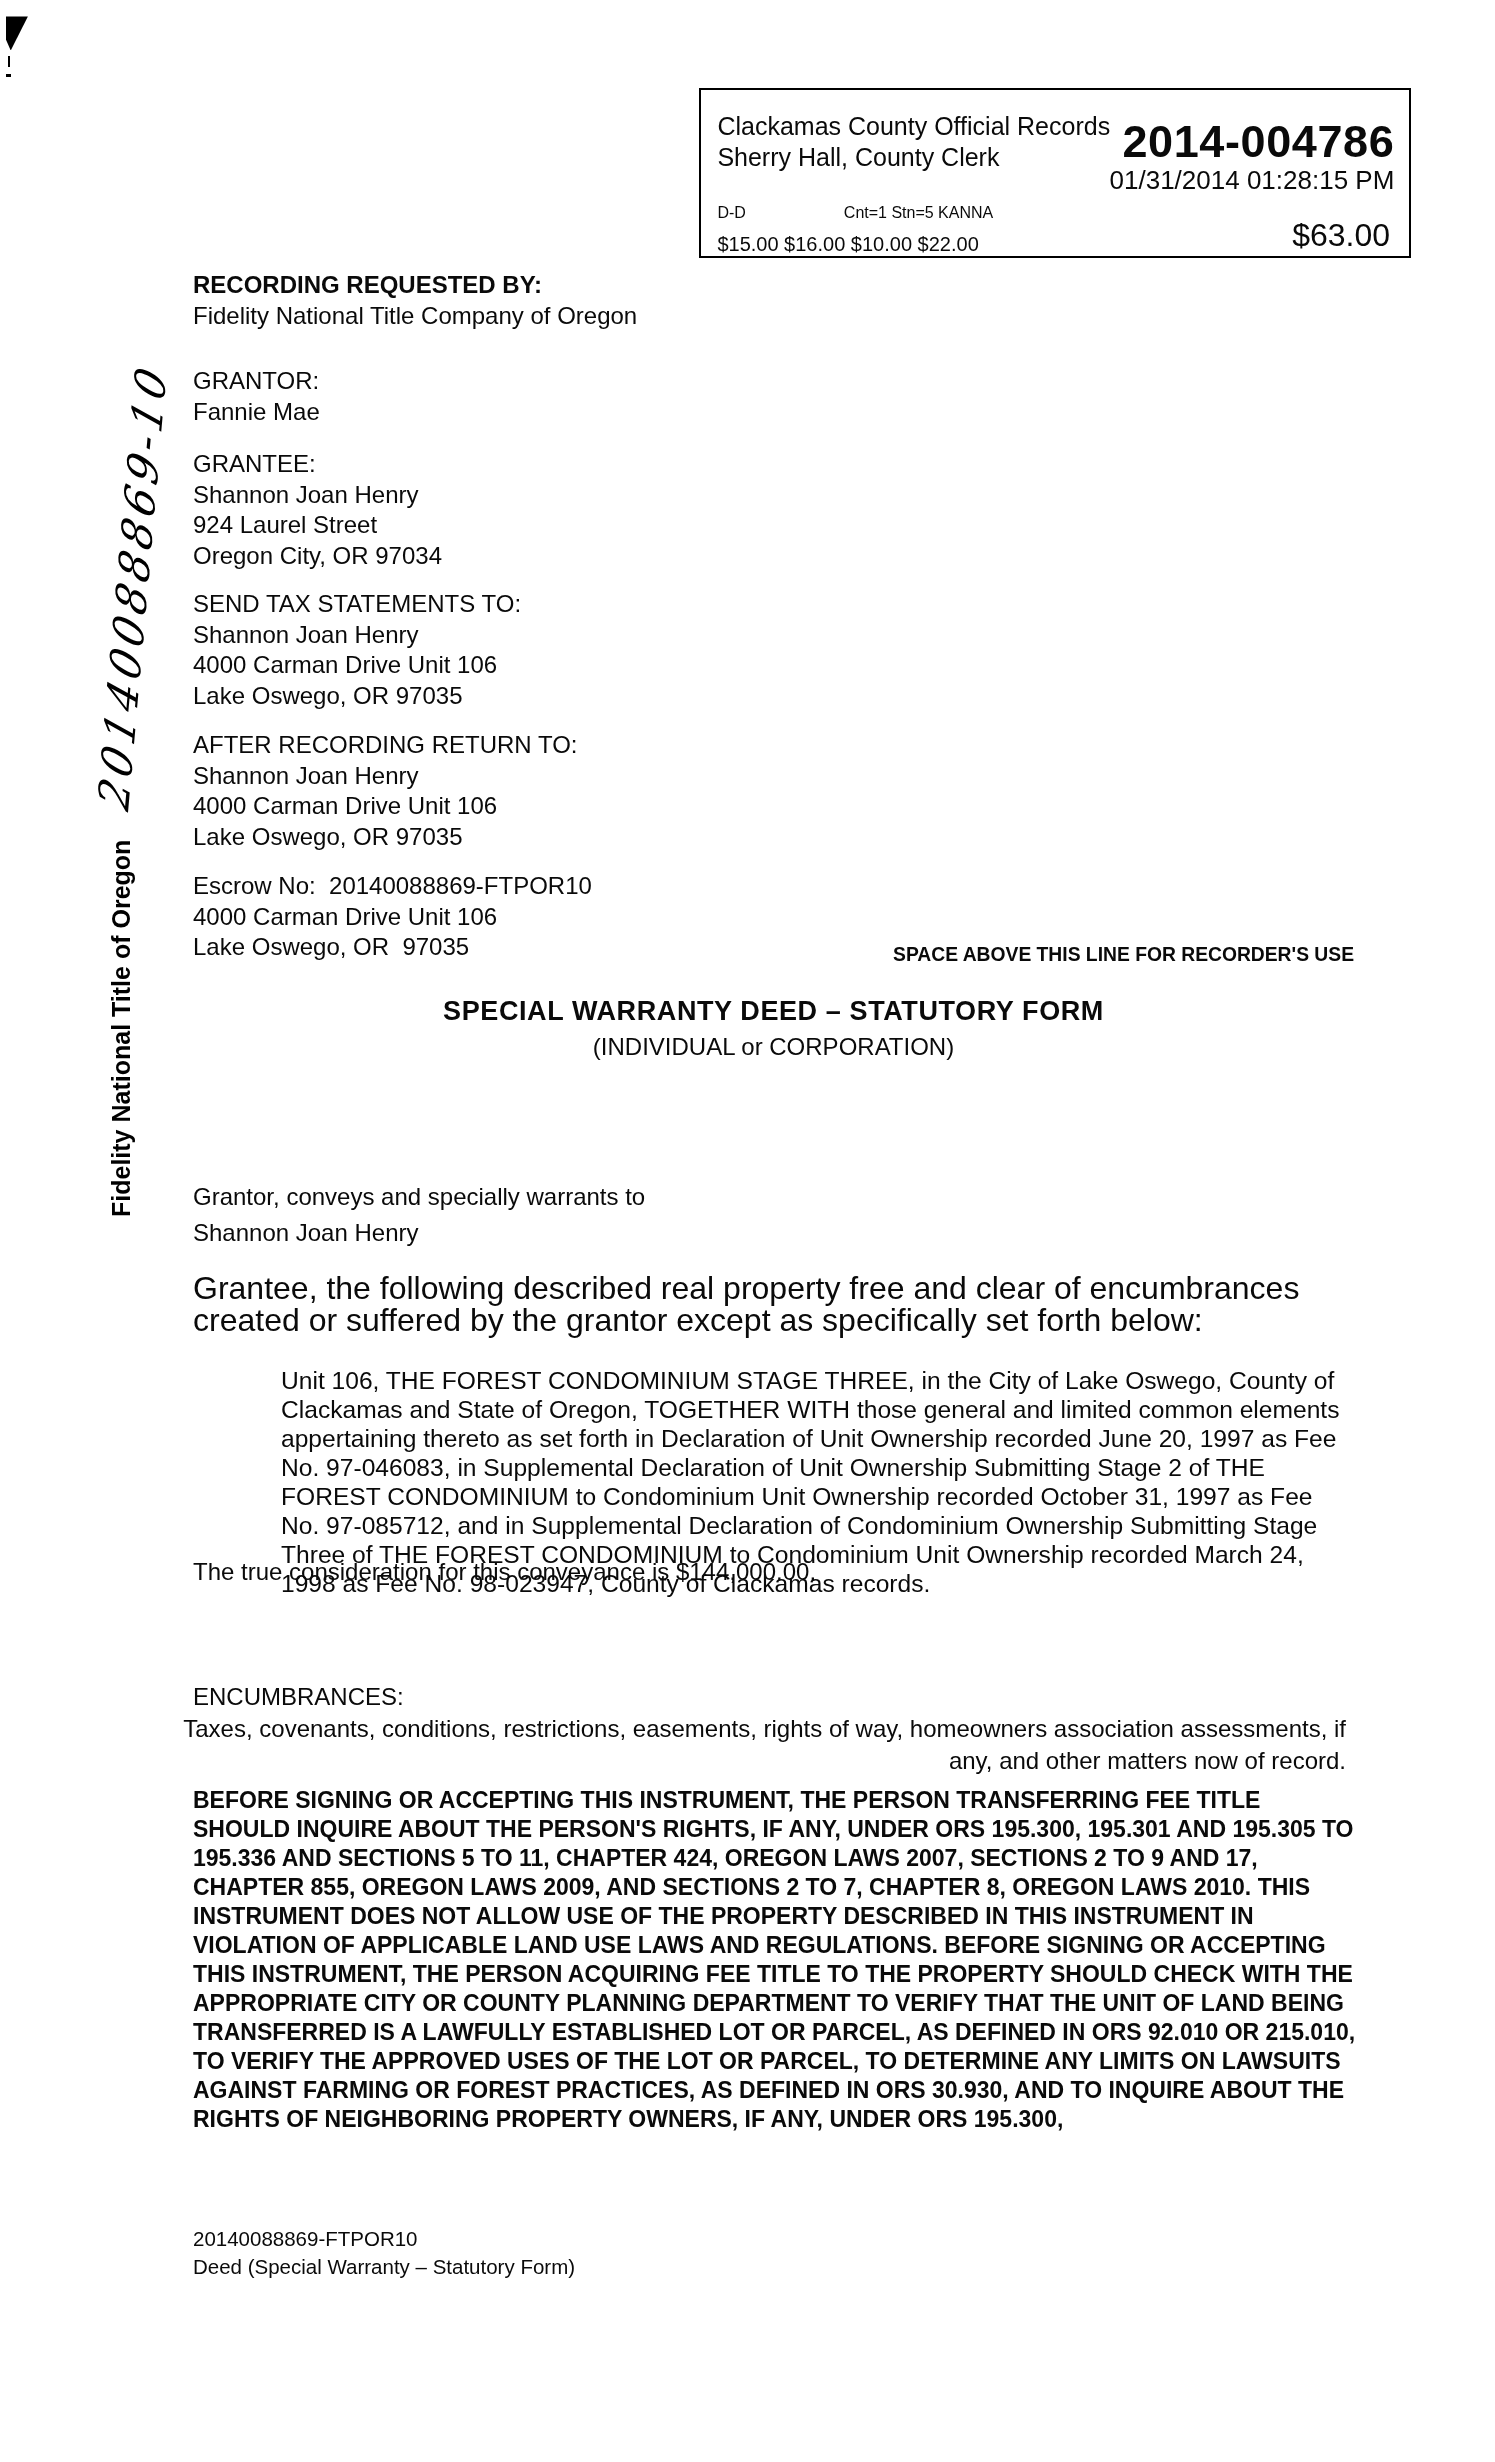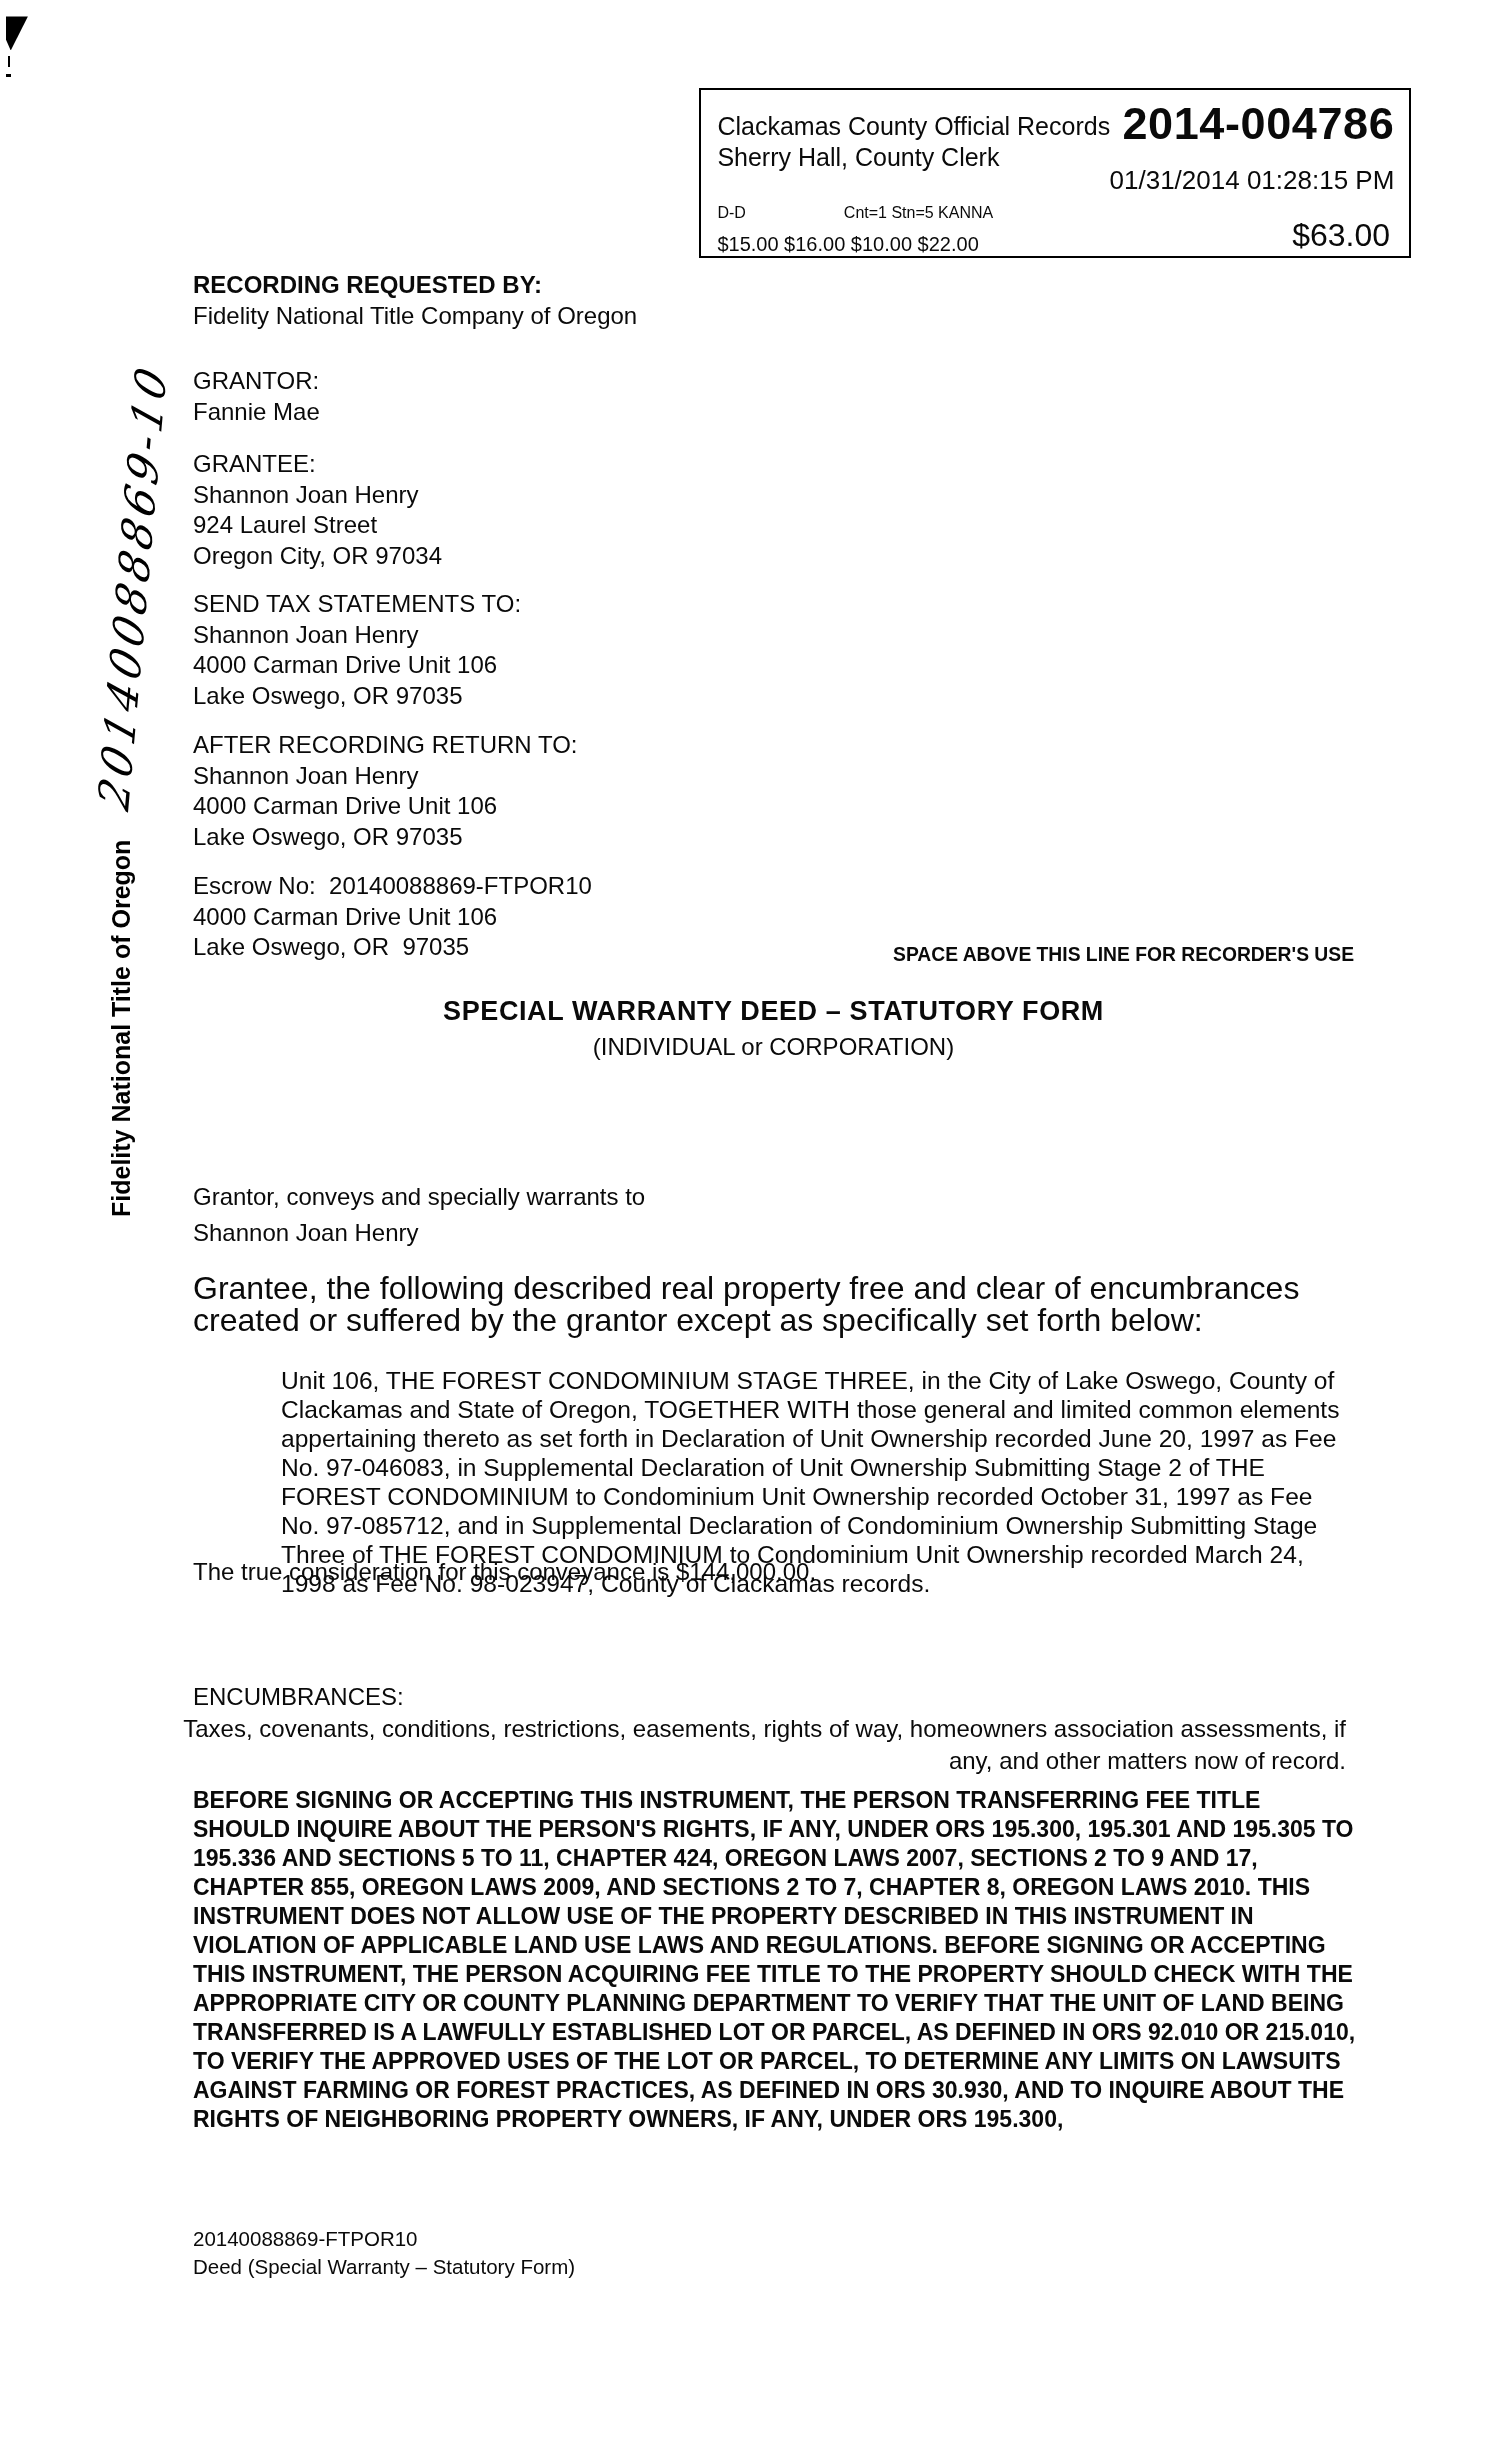--- a/index.html
+++ b/index.html
@@ -20,21 +20,21 @@
   }
   .corner-artifact-mark1{position:absolute;left:7.6px;top:56px;width:2.9px;height:10.6px;background:#000;}
   .corner-artifact-mark2{position:absolute;left:5.9px;top:74px;width:5.3px;height:2.9px;background:#000;}
 
   
   .stamp{
     position:absolute;left:699px;top:88px;width:712px;height:170px;
     border:2.3px solid #000;box-sizing:border-box;
   }
   .stamp-office{position:absolute;left:16.4px;top:21px;font-size:25px;line-height:31px;}
-  .stamp-number{position:absolute;right:14.7px;top:8px;font-size:45px;font-weight:700;letter-spacing:0.6px;}
+  .stamp-number{position:absolute;right:14.7px;top:26px;font-size:45px;font-weight:700;letter-spacing:0.6px;}
   .stamp-datetime{position:absolute;right:14.7px;top:75px;font-size:26px;}
   .stamp-code{position:absolute;left:16.4px;top:114px;font-size:16px;}
   .stamp-code .gap{display:inline-block;margin-left:98px;}
   .stamp-fees{position:absolute;left:16.4px;top:143px;font-size:20px;}
   .stamp-total{position:absolute;right:19px;top:127px;font-size:32px;}
 
   
   .margin-handwritten{
     position:absolute;left:89px;top:799px;
     transform:rotate(-85deg) skewX(-14deg);transform-origin:0 0;

